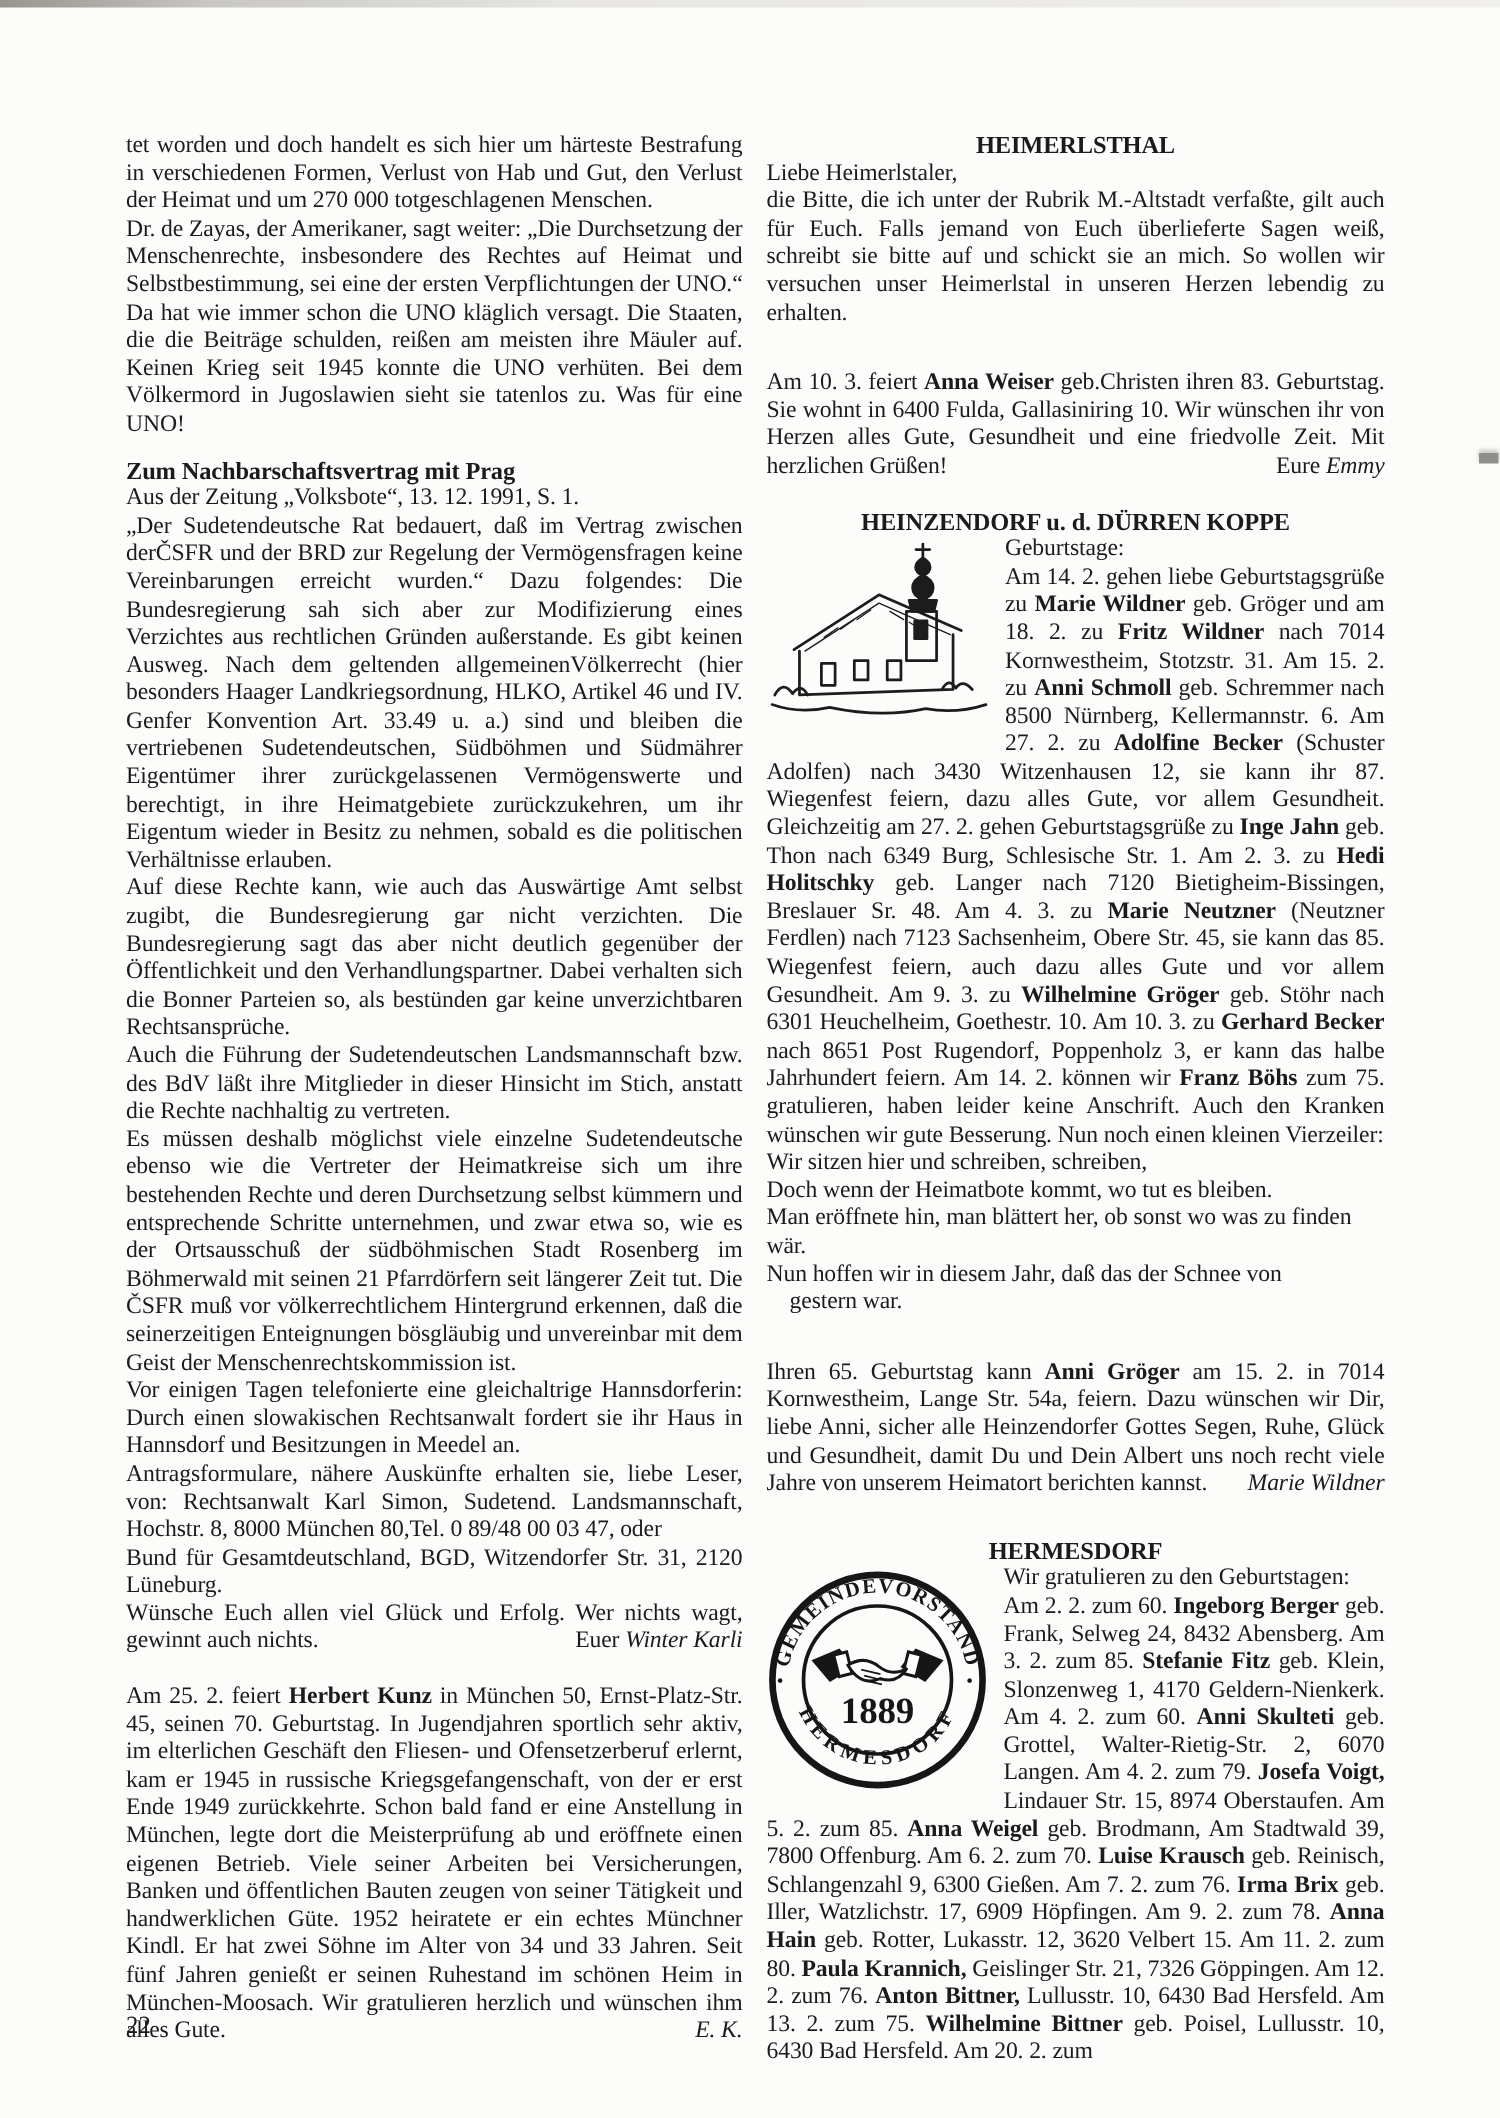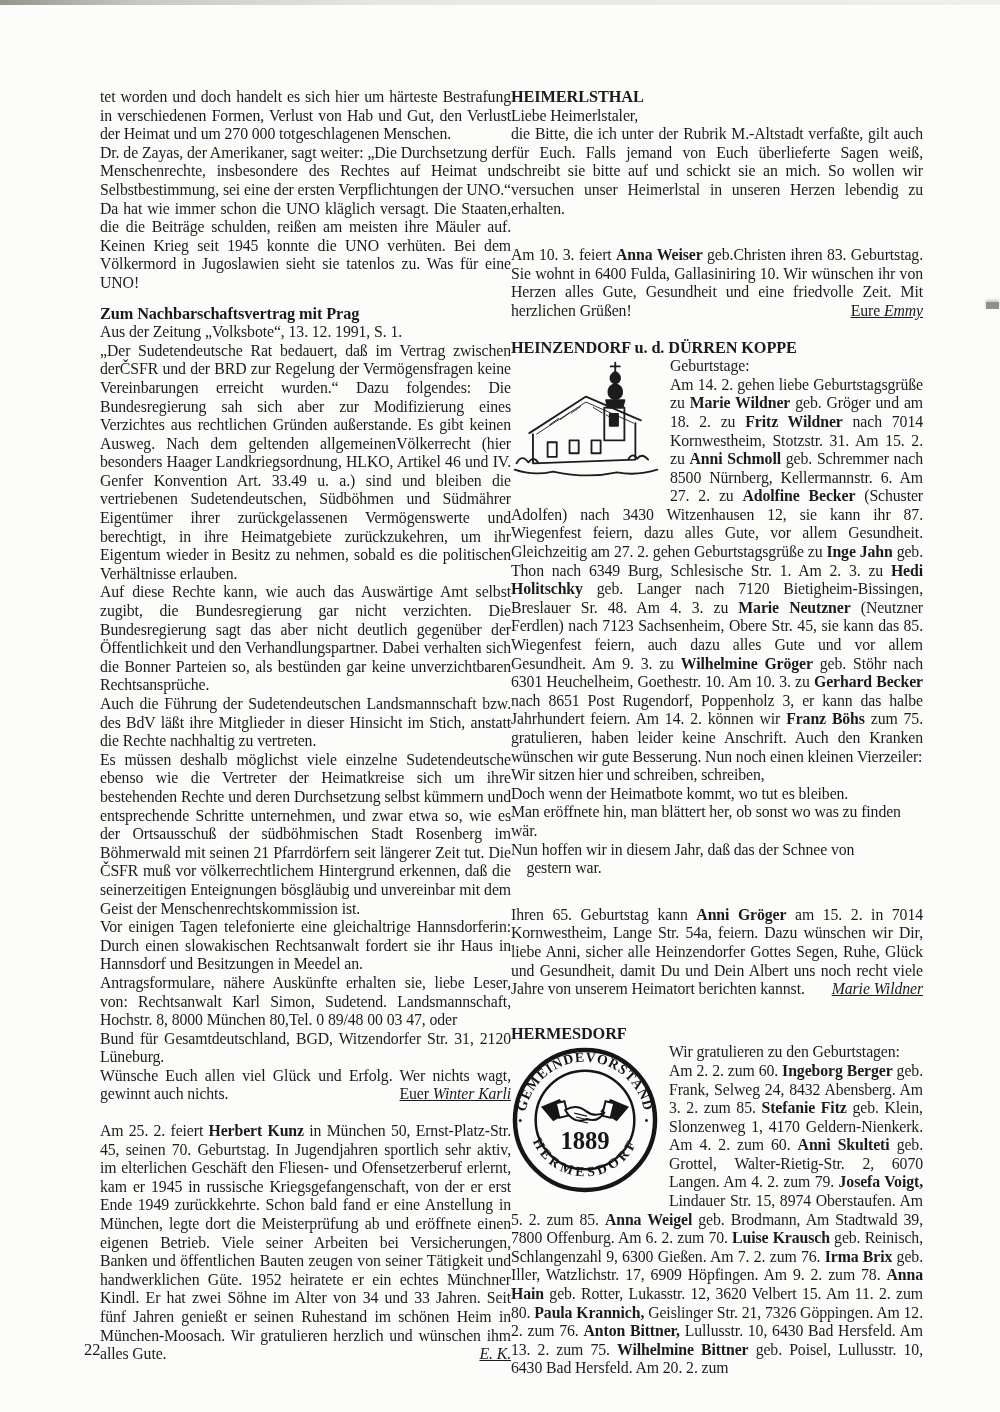--- a/index.html
+++ b/index.html
@@ -3,33 +3,33 @@
 <meta charset="utf-8">
 <style>
   html,body{margin:0;padding:0;background:#d9d9d6;}
   .page{position:relative;width:1000px;height:1412px;margin:0 auto;background:#fcfcfa;
         font-family:"Liberation Serif","DejaVu Serif",serif;color:#1b1b1b;overflow:hidden;}
   .scan-band{position:absolute;top:0;left:0;width:1000px;height:5px;
         background:linear-gradient(90deg,#96948d 0%,#c9c7c2 14%,#e7e6e3 38%,#f0efed 100%);}
   .edge-mark{position:absolute;left:986px;top:302px;width:13px;height:7px;background:#8f8f8d;
         box-shadow:0 -2px 3px rgba(160,160,158,.6);}
   .col{position:absolute;top:88px;font-size:15.8px;line-height:18.6px;letter-spacing:-.1px;}
-  .col-left{left:100px;width:411px;}
+  .col-left{left:84px;width:411px;}
   .col-right{left:511px;width:412px;}
   .para{margin:0;}
   .j{text-align:justify;}
   .subhead{font-weight:bold;font-size:16.3px;margin:0;}
-  .center{text-align:left;font-family:Liberation Serif, serif;}
+  .center{text-align:center;font-family:Liberation Serif, serif;}
   .mt-sm{margin-top:12px;}
   .mt-md{margin-top:28px;}
   .mt-lg{margin-top:18px;}
   .mt-xl{margin-top:26px;}
   .b{font-weight:bold;}
   .i{font-style:italic;}
-  .signoff{float:right;text-decoration:underline;}
+  .signoff{float:right;}
   .verse{text-align:left;}
   .signline{text-align:right;padding-right:2px;}
   .church{float:left;width:150px;height:128px;margin:3px 9px 2px 0;}
   .seal{float:left;width:148px;height:148px;margin:3px 10px 2px 0;}
   .sealtxt{font-family:"Liberation Serif","DejaVu Serif",serif;fill:#161616;}
   .page-number{position:absolute;left:84px;top:1340px;font-size:16.5px;}
 </style>
 </head>
 <body>
 

